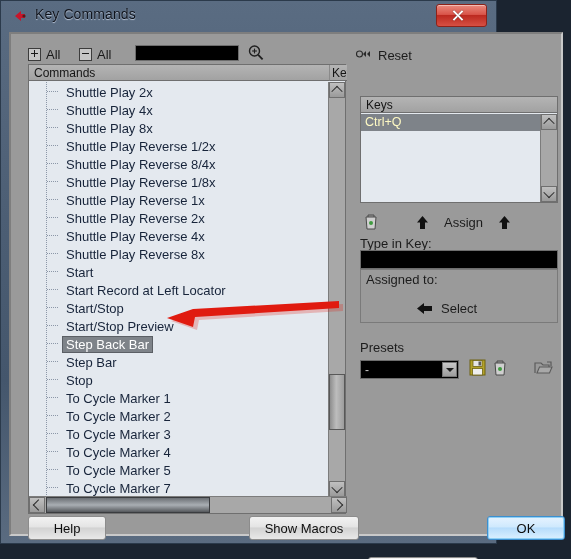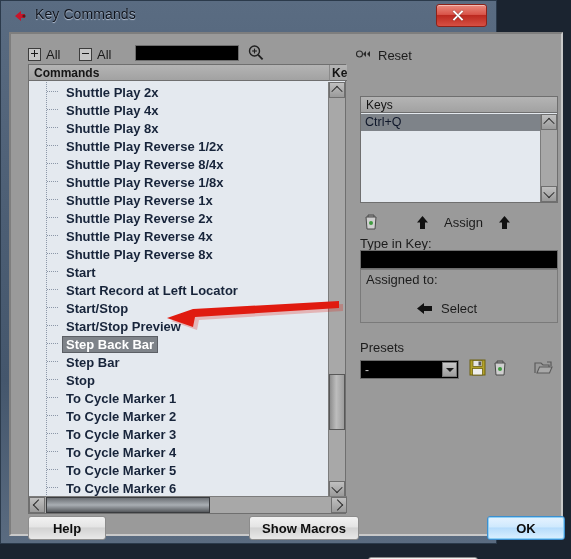--- a/index.html
+++ b/index.html
@@ -130,21 +130,20 @@
   #reset-label { font-size: 13px; color: #1c1c1c; }
 
   
   #commands-panel {
     position: absolute;
     left: 17px; top: 30px;
     width: 318px; height: 450px;
     border: 1px solid #6f6f6f;
     background: #e4e9ef;
     box-sizing: border-box;
-    font-weight: bold;
   }
   #commands-header {
     position: absolute;
     left: 0; top: 0; right: 0; height: 16px;
     background: linear-gradient(to bottom, #b4b4b4, #a2a2a2);
     border-bottom: 1px solid #6f6f6f;
     font-size: 12px; color: #151515;
     padding-left: 5px; line-height: 16px;
     box-sizing: border-box;
   }
@@ -280,21 +279,21 @@
   #keys-list {
     position: absolute; left: 0; top: 17px;
     width: 180px; bottom: 0;
     background: #e4e9ef; overflow: hidden;
   }
   .key-row {
     height: 17px; line-height: 17px;
     font-size: 12.5px; color: #17243a;
     padding-left: 4px; cursor: pointer;
   }
-  .key-row.selected { background: #7e8389; color: #0f172a; }
+  .key-row.selected { background: #7e8389; color: #fef9c3; }
   #keys-vscroll {
     position: absolute; right: 0; top: 17px;
     width: 17px; bottom: 0;
     background: #a8a8a8; border-left: 1px solid #7c7c7c;
     box-sizing: border-box;
   }
 
   
   #assign-row {
     position: absolute;
@@ -373,21 +372,20 @@
   .btn {
     position: absolute;
     height: 24px;
     background: linear-gradient(to bottom, #f2f2f2 0%, #e4e4e4 45%, #d2d2d2 50%, #e8e8e8 100%);
     border: 1px solid #8c8c8c;
     border-radius: 3px;
     font-size: 13px; color: #0d0d0d;
     display: flex; align-items: center; justify-content: center;
     cursor: pointer;
     box-sizing: border-box;
-    font-weight: bold;
   }
   #btn-help       { left: 17px;  top: 482px; width: 78px; }
   #btn-showmacros { left: 238px; top: 482px; width: 110px; }
   #btn-resetall   { left: 357px; top: 482px; width: 110px; margin-top: 41px; }
   #btn-ok {
     left: 476px; top: 482px; width: 78px;
     background: linear-gradient(to bottom, #e6f3ff 0%, #cfe9fd 45%, #b6dcfb 50%, #daf0ff 100%);
     border: 1px solid #3c8fd0;
     box-shadow: 0 0 0 1px #8fd0f5 inset;
   }
@@ -562,21 +560,21 @@
             <span class="cmd-label">To Cycle Marker 4</span>
           </div>
           <div class="cmd-row">
             <span class="tree-v"></span>
             <span class="tree-h"></span>
             <span class="cmd-label">To Cycle Marker 5</span>
           </div>
           <div class="cmd-row">
             <span class="tree-v"></span>
             <span class="tree-h"></span>
-            <span class="cmd-label">To Cycle Marker 6</span>
+            <span class="cmd-label">To Cycle Marker 7</span>
           </div>
           <div class="cmd-row">
             <span class="tree-v"></span>
           </div>
         </div>
 
       <div id="cmd-vscroll">
         <div class="sb-btn up">
             <span class="chev up"></span>
           </div>

